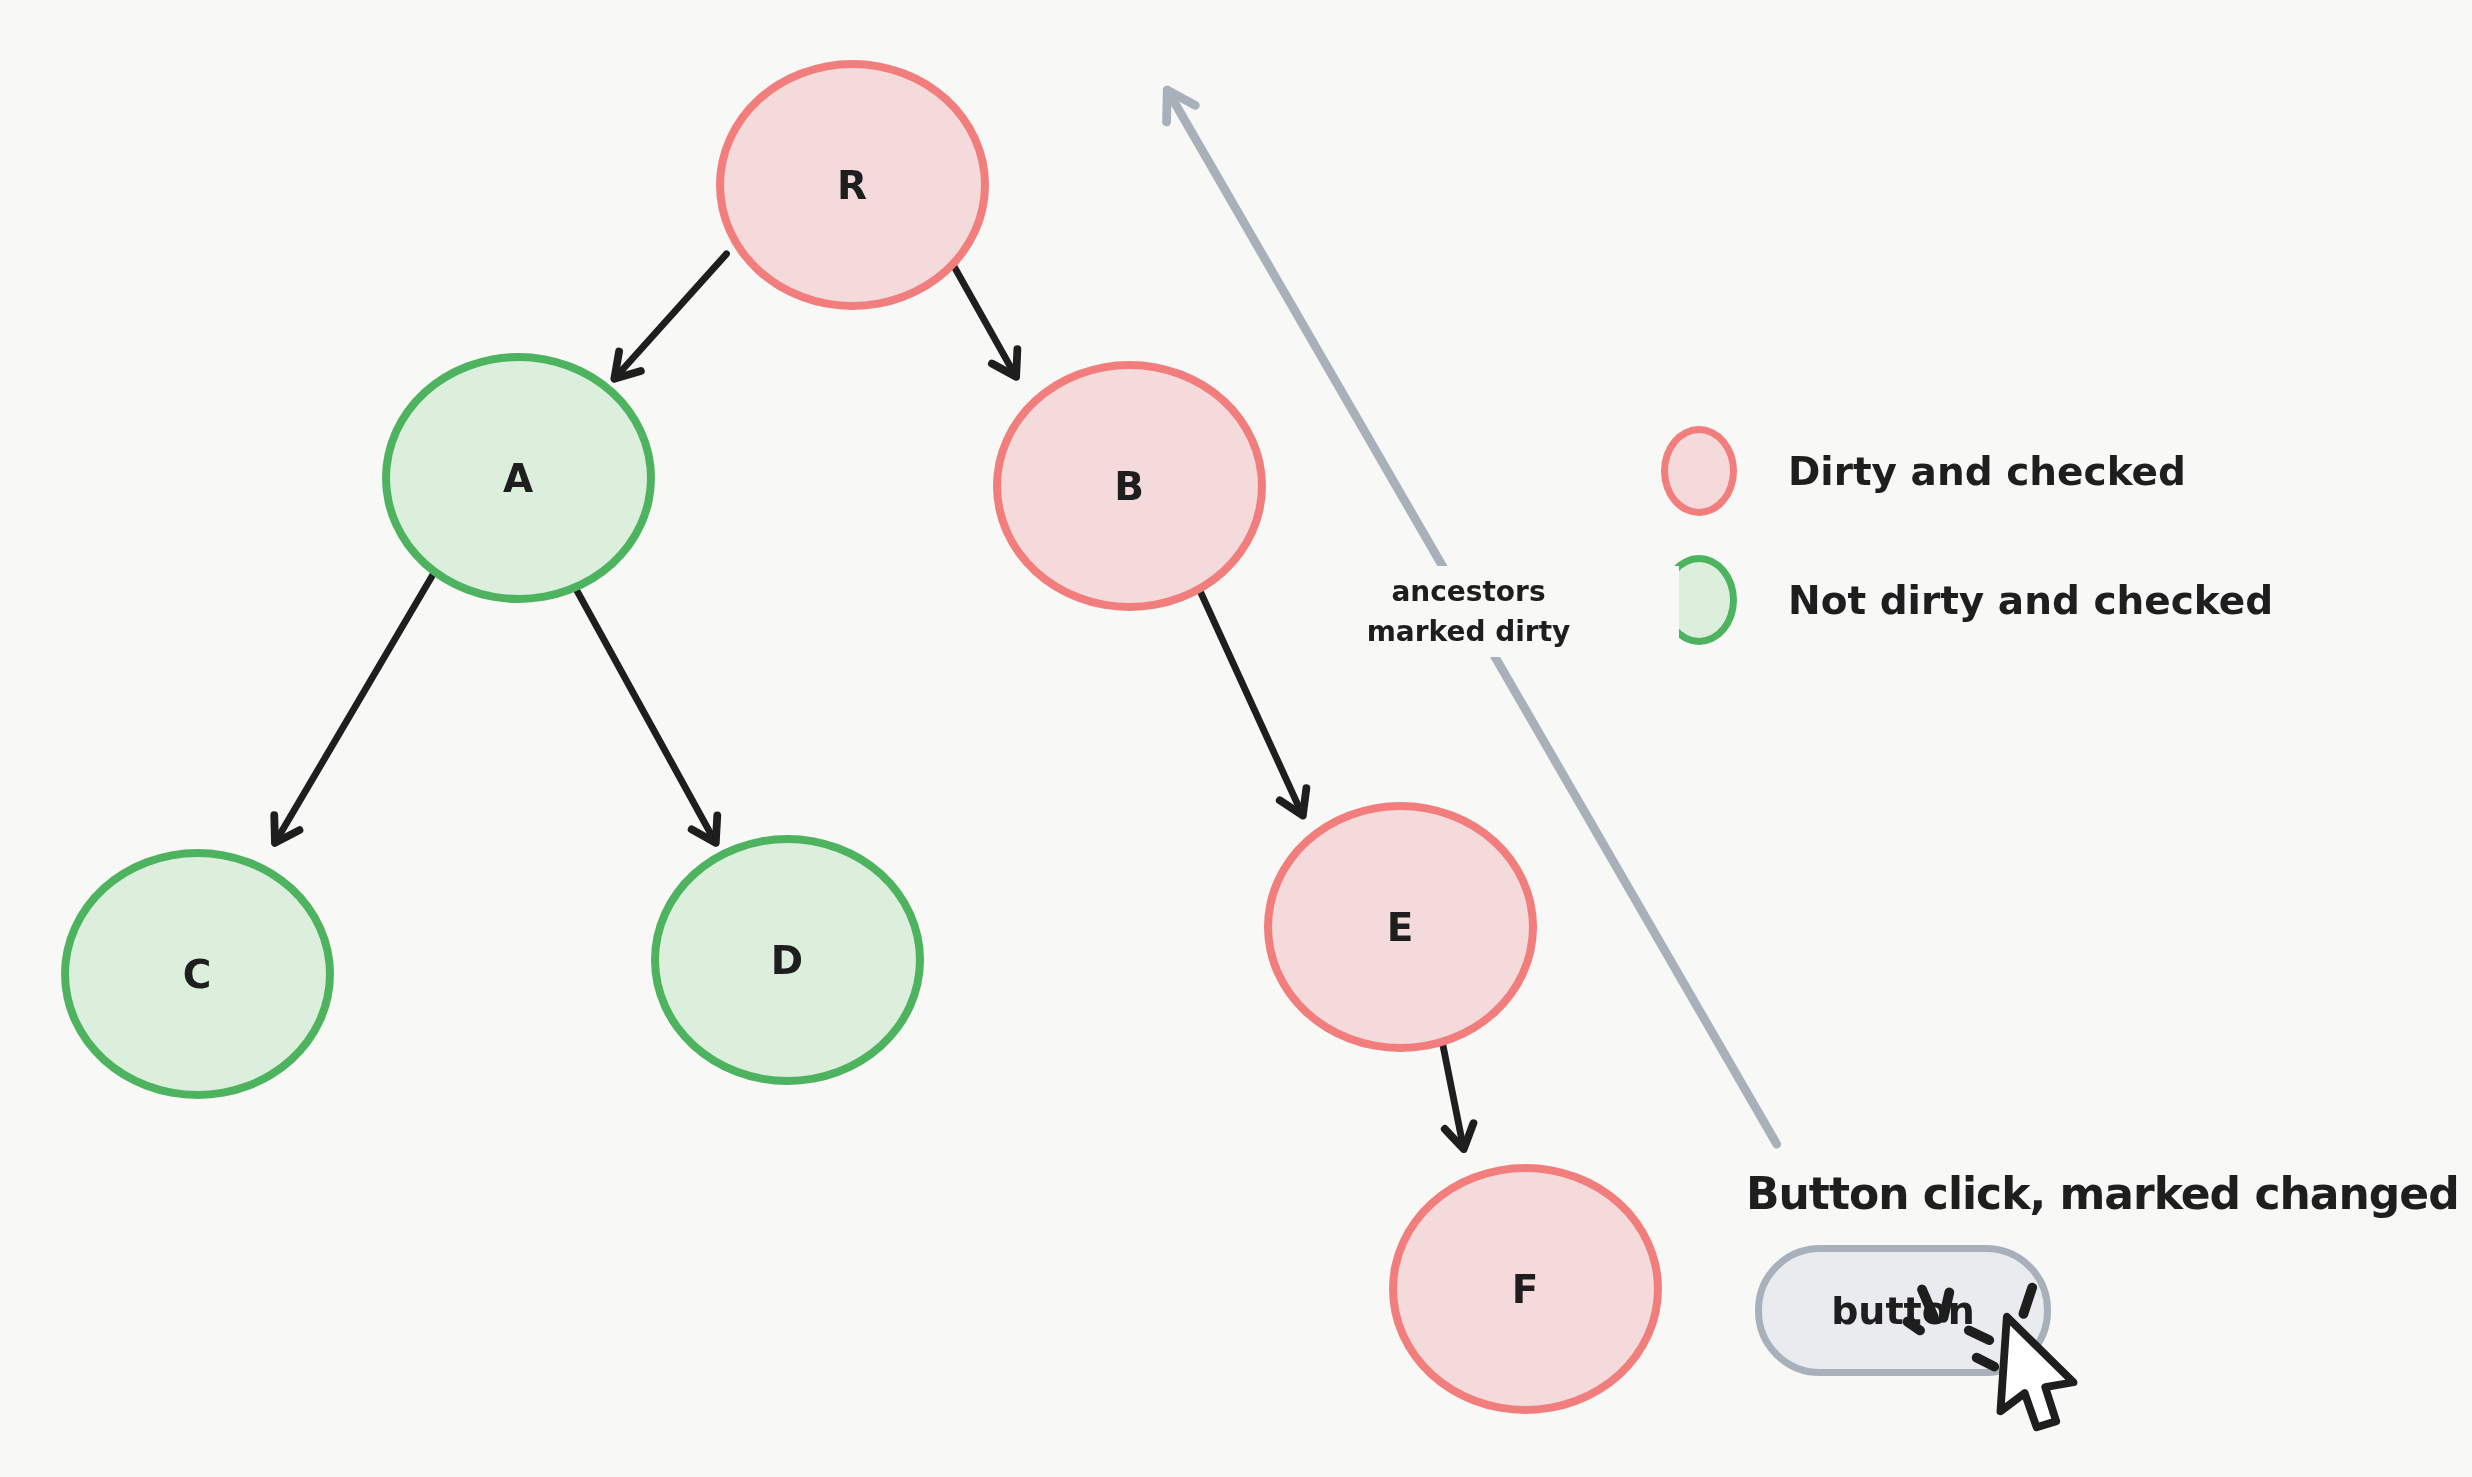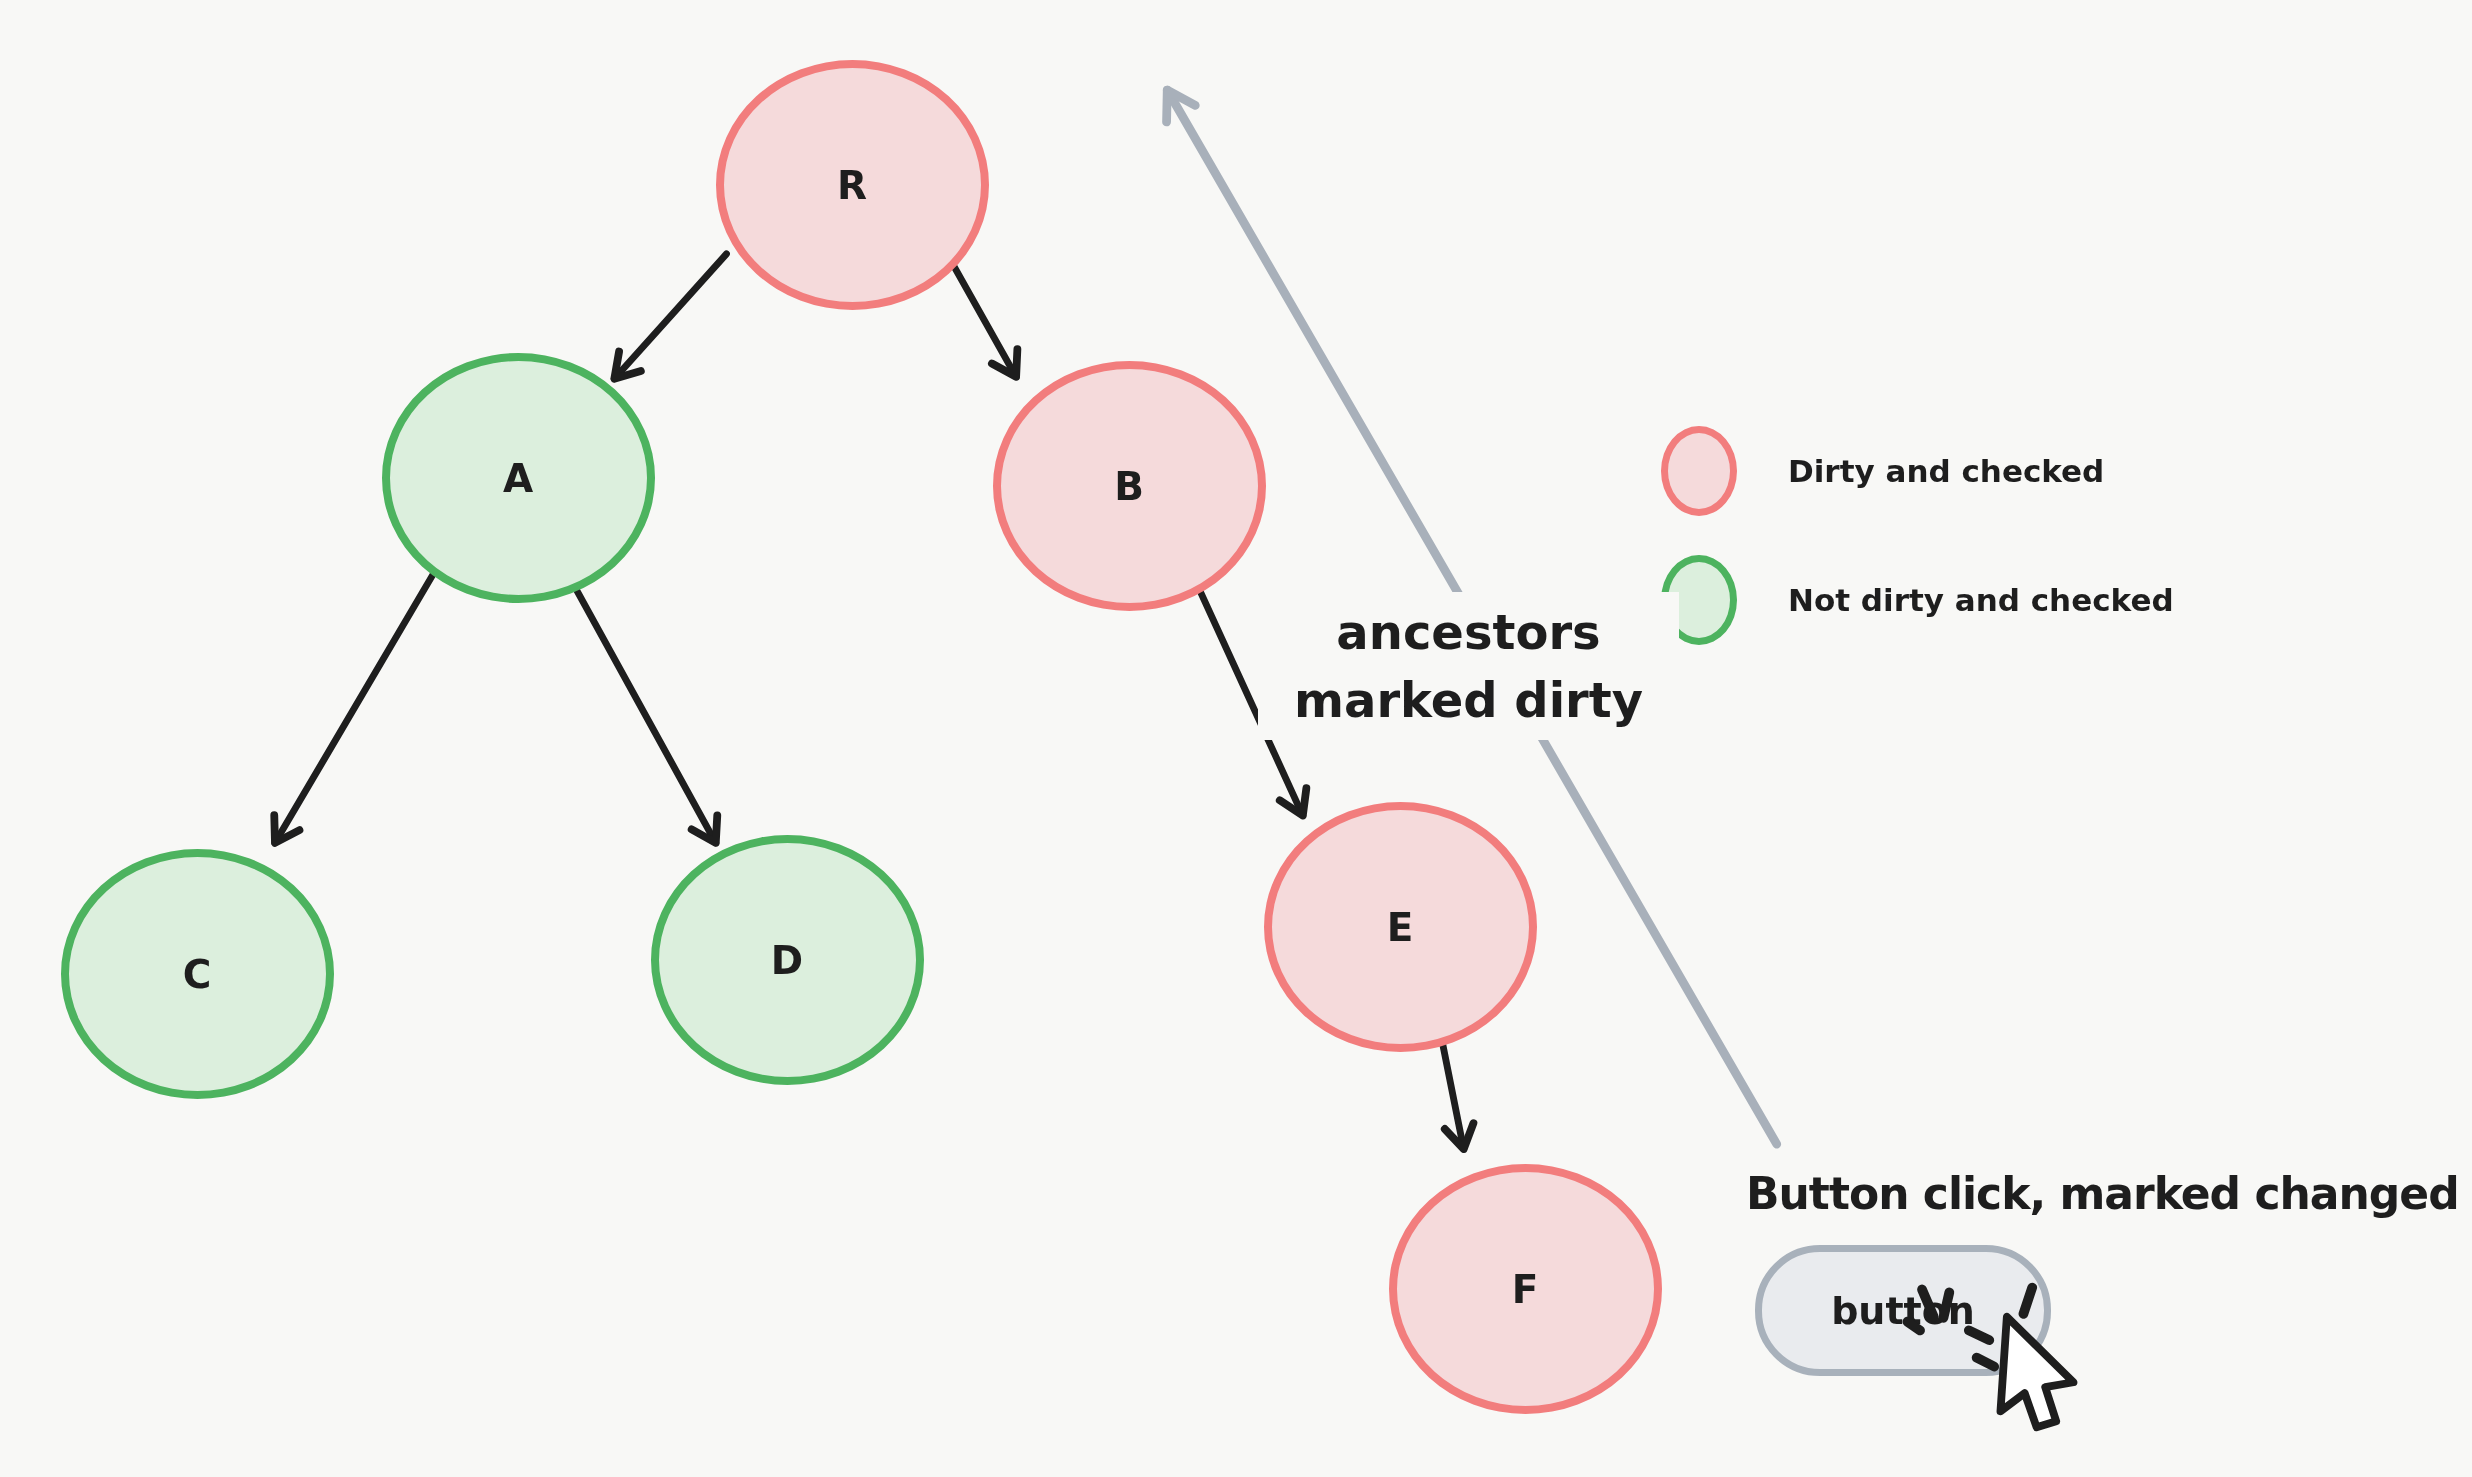--- a/index.html
+++ b/index.html
@@ -22,25 +22,25 @@
         display:flex;align-items:center;justify-content:center;z-index:2;}
   .node[data-state="dirty"]{background:var(--dirty-fill);border-color:var(--dirty-stroke);}
   .node[data-state="clean"]{background:var(--clean-fill);border-color:var(--clean-stroke);}
   .node-label{font-size:39px;font-weight:700;letter-spacing:1px;}
 
   .legend{position:absolute;left:1661px;top:426px;z-index:2;display:flex;flex-direction:column;gap:39px;}
   .legend-row{display:flex;align-items:center;gap:51px;}
   .swatch{width:76px;height:90px;border-radius:50%;box-sizing:border-box;border:7.8px solid var(--ink);flex:0 0 auto;}
   .swatch[data-state="dirty"]{background:var(--dirty-fill);border-color:var(--dirty-stroke);}
   .swatch[data-state="clean"]{background:var(--clean-fill);border-color:var(--clean-stroke);}
-  .legend-label{font-size:31px;font-weight:700;white-space:nowrap;}
+  .legend-label{font-size:39px;font-weight:700;white-space:nowrap;}
 
-  .arrow-label{position:absolute;left:1258px;top:592px;width:421px;z-index:2;
+  .arrow-label{position:absolute;left:1258px;top:566px;width:421px;z-index:2;
                text-align:center;background:var(--background);padding:5.9px 0;
-               font-size:48px;font-weight:700;line-height:1.42;}
+               font-size:28px;font-weight:700;line-height:1.42;}
   .arrow-label span{display:block;}
 
   .callout-title{position:absolute;left:1746px;top:1168px;z-index:2;
                  font-size:44px;font-weight:700;white-space:nowrap;letter-spacing:-1px;}
 
   .pill-button{position:absolute;left:1755px;top:1245px;width:296px;height:131px;z-index:3;
                box-sizing:border-box;border:7.8px solid var(--button-stroke);border-radius:65px;
                background:var(--button-fill);display:flex;align-items:center;justify-content:center;
                cursor:pointer;padding:0;font-family:inherit;}
   .pill-button .pill-label{font-size:38px;font-weight:700;color:var(--ink);}

